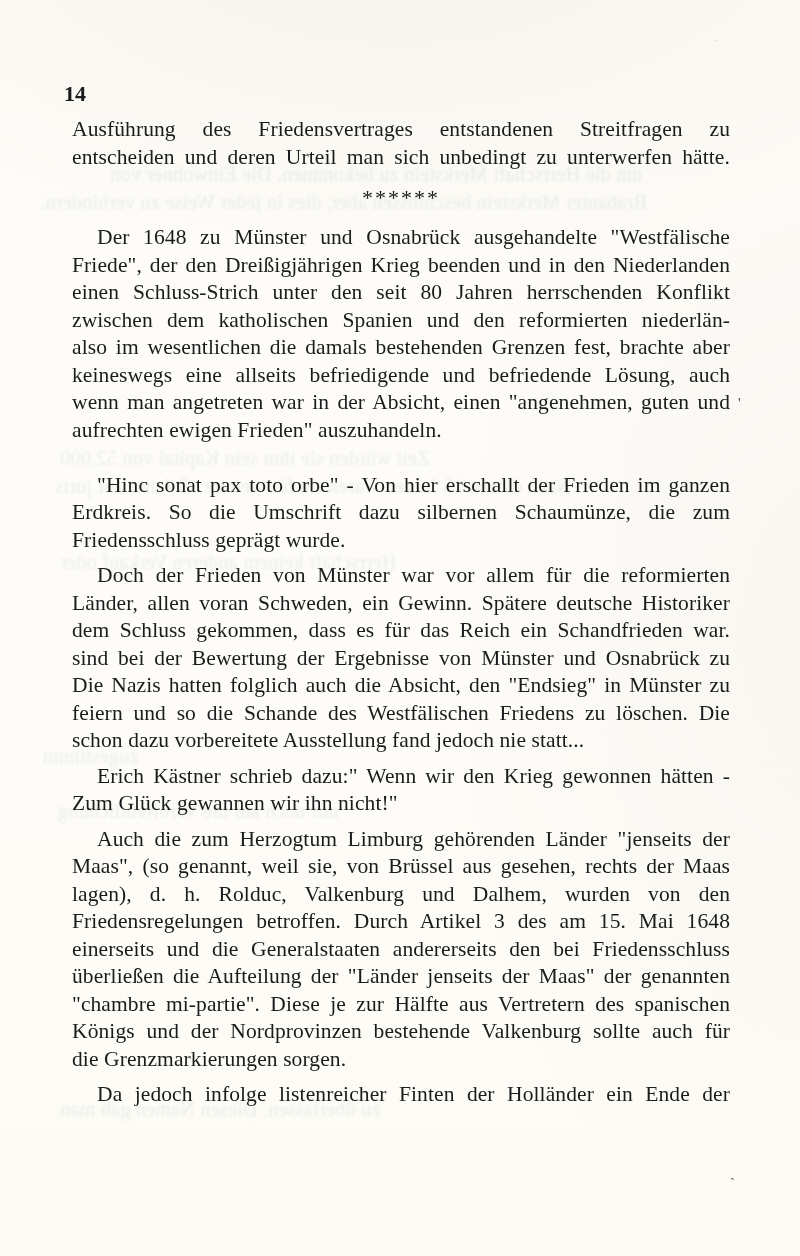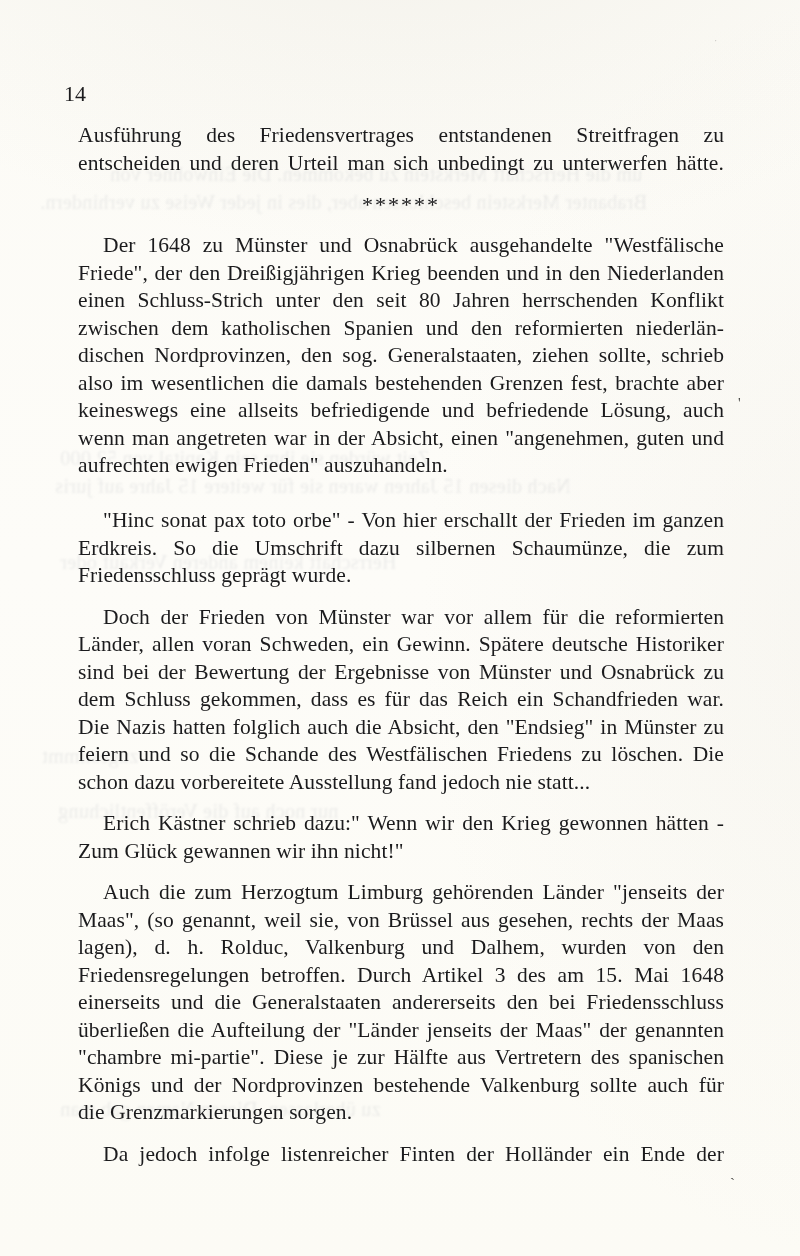--- a/index.html
+++ b/index.html
@@ -27,20 +27,21 @@
     font-size: 21.5px;
     line-height: 27.5px;
     letter-spacing: 0.1px;
     color: #1b1b1d;
   }
 
   .page-number {
     font-size: 22px;
     line-height: 28px;
     margin-bottom: 4px;
+    font-weight: bold;
   }
 
   .jline {
     text-align: justify;
     text-align-last: justify;
     height: 27.5px;
     white-space: normal;
     overflow: visible;
   }
   .jline.last {
@@ -52,21 +53,21 @@
 
   .separator {
     text-align: center;
     font-size: 22px;
     line-height: 27px;
     letter-spacing: 2px;
     margin-top: 13px;
     margin-bottom: 13px;
   }
 
-  .paragraph { margin: 14px; }
+  .paragraph { margin: 8px; }
   .paragraph.gap-before { margin-top: 27.5px; }
 
   .ghost-layer { position: absolute; inset: 0; pointer-events: none; }
   .ghost-line {
     position: absolute;
     transform: scaleX(-1);
     color: #858b96;
     opacity: 0.14;
     filter: blur(1.1px);
     font-size: 20px;
@@ -115,36 +116,35 @@
       </div>
 
     <div class="separator">******</div>
 
     <div id="paragraphs">
         <div class="paragraph">
           <div class="jline indent">Der 1648 zu Münster und Osnabrück ausgehandelte "Westfälische</div>
           <div class="jline">Friede", der den Dreißigjährigen Krieg beenden und in den Niederlanden</div>
           <div class="jline">einen Schluss-Strich unter den seit 80 Jahren herrschenden Konflikt</div>
           <div class="jline">zwischen dem katholischen Spanien und den reformierten niederlän-</div>
-          <div class="jline">dischen Nordprovinzen, den sog. Generalstaaten, ziehen sollte, schrieb</div>
           <div class="jline">also im wesentlichen die damals bestehenden Grenzen fest, brachte aber</div>
           <div class="jline">keineswegs eine allseits befriedigende und befriedende Lösung, auch</div>
           <div class="jline">wenn man angetreten war in der Absicht, einen "angenehmen, guten und</div>
           <div class="jline last">aufrechten ewigen Frieden" auszuhandeln.</div>
         </div>
         <div class="paragraph gap-before">
           <div class="jline indent">"Hinc sonat pax toto orbe" - Von hier erschallt der Frieden im ganzen</div>
           <div class="jline">Erdkreis. So die Umschrift dazu silbernen Schaumünze, die zum</div>
           <div class="jline last">Friedensschluss geprägt wurde.</div>
         </div>
         <div class="paragraph">
           <div class="jline indent">Doch der Frieden von Münster war vor allem für die reformierten</div>
           <div class="jline">Länder, allen voran Schweden, ein Gewinn. Spätere deutsche Historiker</div>
+          <div class="jline">dem Schluss gekommen, dass es für das Reich ein Schandfrieden war.</div>
           <div class="jline">sind bei der Bewertung der Ergebnisse von Münster und Osnabrück zu</div>
-          <div class="jline">dem Schluss gekommen, dass es für das Reich ein Schandfrieden war.</div>
           <div class="jline">Die Nazis hatten folglich auch die Absicht, den "Endsieg" in Münster zu</div>
           <div class="jline">feiern und so die Schande des Westfälischen Friedens zu löschen.  Die</div>
           <div class="jline last">schon dazu vorbereitete Ausstellung fand jedoch nie statt...</div>
         </div>
         <div class="paragraph">
           <div class="jline indent">Erich Kästner schrieb dazu:" Wenn wir den Krieg gewonnen hätten -</div>
           <div class="jline last">Zum Glück gewannen wir ihn nicht!"</div>
         </div>
         <div class="paragraph">
           <div class="jline indent">Auch die zum Herzogtum Limburg gehörenden Länder "jenseits der</div>

